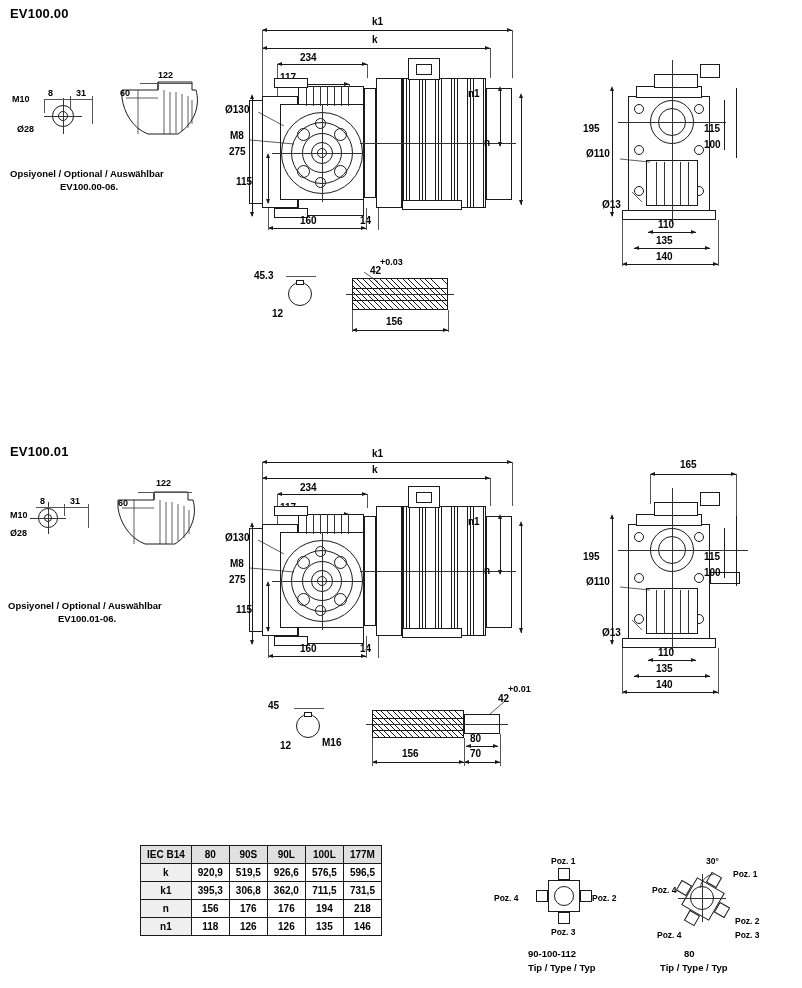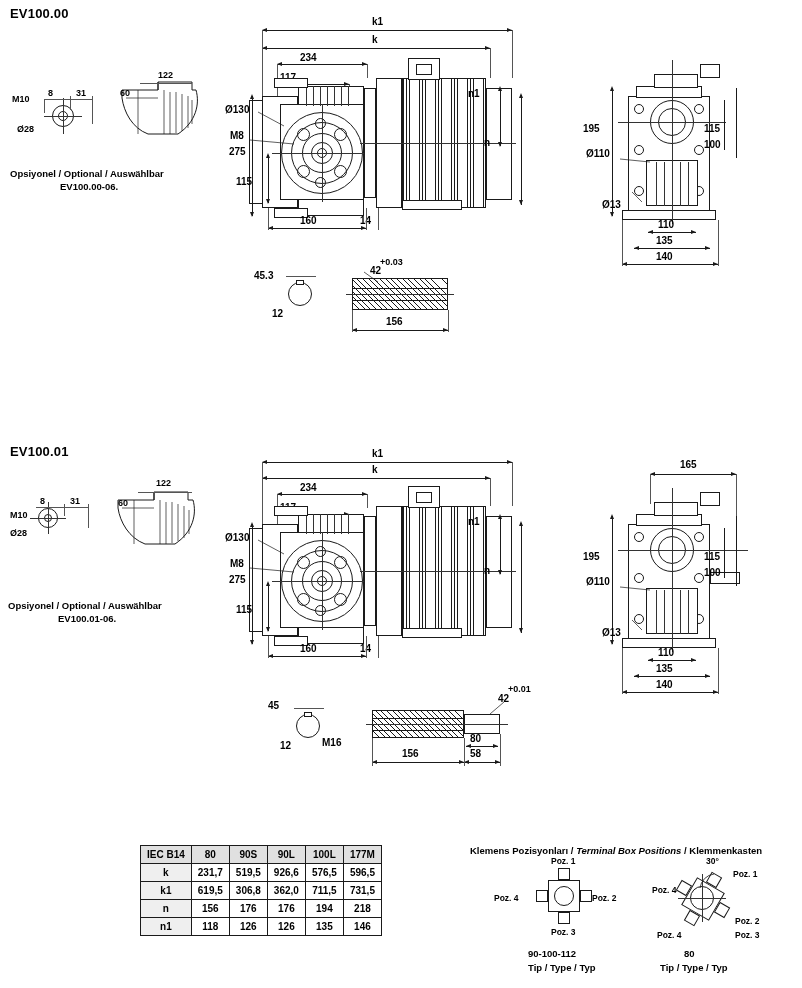--- a/index.html
+++ b/index.html
@@ -595,50 +595,50 @@
     <div class="arrowR" style="left:493px; top:743.5px;"></div>
     <div class="abs dim" style="left:470px; top:733px;">80</div>
 
     <div class="hl" style="left:372px; top:762px; width:92px;"></div>
     <div class="arrowL" style="left:372px; top:759.5px;"></div>
     <div class="arrowR" style="left:459px; top:759.5px;"></div>
     <div class="abs dim" style="left:402px; top:748px;">156</div>
     <div class="hl" style="left:464px; top:762px; width:36px;"></div>
     <div class="arrowL" style="left:464px; top:759.5px;"></div>
     <div class="arrowR" style="left:495px; top:759.5px;"></div>
-    <div class="abs dim" style="left:470px; top:748px;">58</div>
+    <div class="abs dim" style="left:470px; top:748px;">70</div>
     <div class="vl ext" style="left:372px; top:738px; height:28px;"></div>
     <div class="vl ext" style="left:464px; top:738px; height:28px;"></div>
     <div class="vl ext" style="left:500px; top:734px; height:32px;"></div>
   </div>
 
   <div class="abs" style="left:140px; top:845px;">
     <table class="spec">
       <thead>
         <tr>
           <th class="hdr">IEC B14</th>
           <th class="hdr">80</th>
           <th class="hdr">90S</th>
           <th class="hdr">90L</th>
           <th class="hdr">100L</th>
           <th class="hdr">177M</th>
         </tr>
       </thead>
       <tbody>
         <tr>
           <th>k</th>
-          <td class="val">231,7</td>
+          <td class="val">920,9</td>
           <td class="val">519,5</td>
           <td class="val">926,6</td>
           <td class="val">576,5</td>
           <td class="val">596,5</td>
         </tr>
         <tr>
           <th>k1</th>
-          <td class="val">619,5</td>
+          <td class="val">395,3</td>
           <td class="val">306,8</td>
           <td class="val">362,0</td>
           <td class="val">711,5</td>
           <td class="val">731,5</td>
         </tr>
         <tr>
           <th>n</th>
           <td class="val">156</td>
           <td class="val">176</td>
           <td class="val">176</td>
@@ -650,27 +650,20 @@
           <td class="val">118</td>
           <td class="val">126</td>
           <td class="val">126</td>
           <td class="val">135</td>
           <td class="val">146</td>
         </tr>
       </tbody>
     </table>
   </div>
 
-  <div class="abs tb-title" style="left:470px; top:845px;">
-    <span>Klemens Pozisyonları</span>
-    <span> / </span>
-    <i>Terminal Box Positions</i>
-    <span> / </span>
-    <span>Klemmenkasten</span>
-  </div>
 
   <div>
     <div class="box" style="left:548px; top:880px; width:32px; height:32px;"></div>
     <div class="circ" style="left:554px; top:886px; width:20px; height:20px;"></div>
     <div class="box" style="left:558px; top:868px; width:12px; height:12px;"></div>
     <div class="box" style="left:580px; top:890px; width:12px; height:12px;"></div>
     <div class="box" style="left:558px; top:912px; width:12px; height:12px;"></div>
     <div class="box" style="left:536px; top:890px; width:12px; height:12px;"></div>
     <div class="poz" style="left:551px; top:856px;">Poz. 1</div>
     <div class="poz" style="left:592px; top:893px;">Poz. 2</div>

